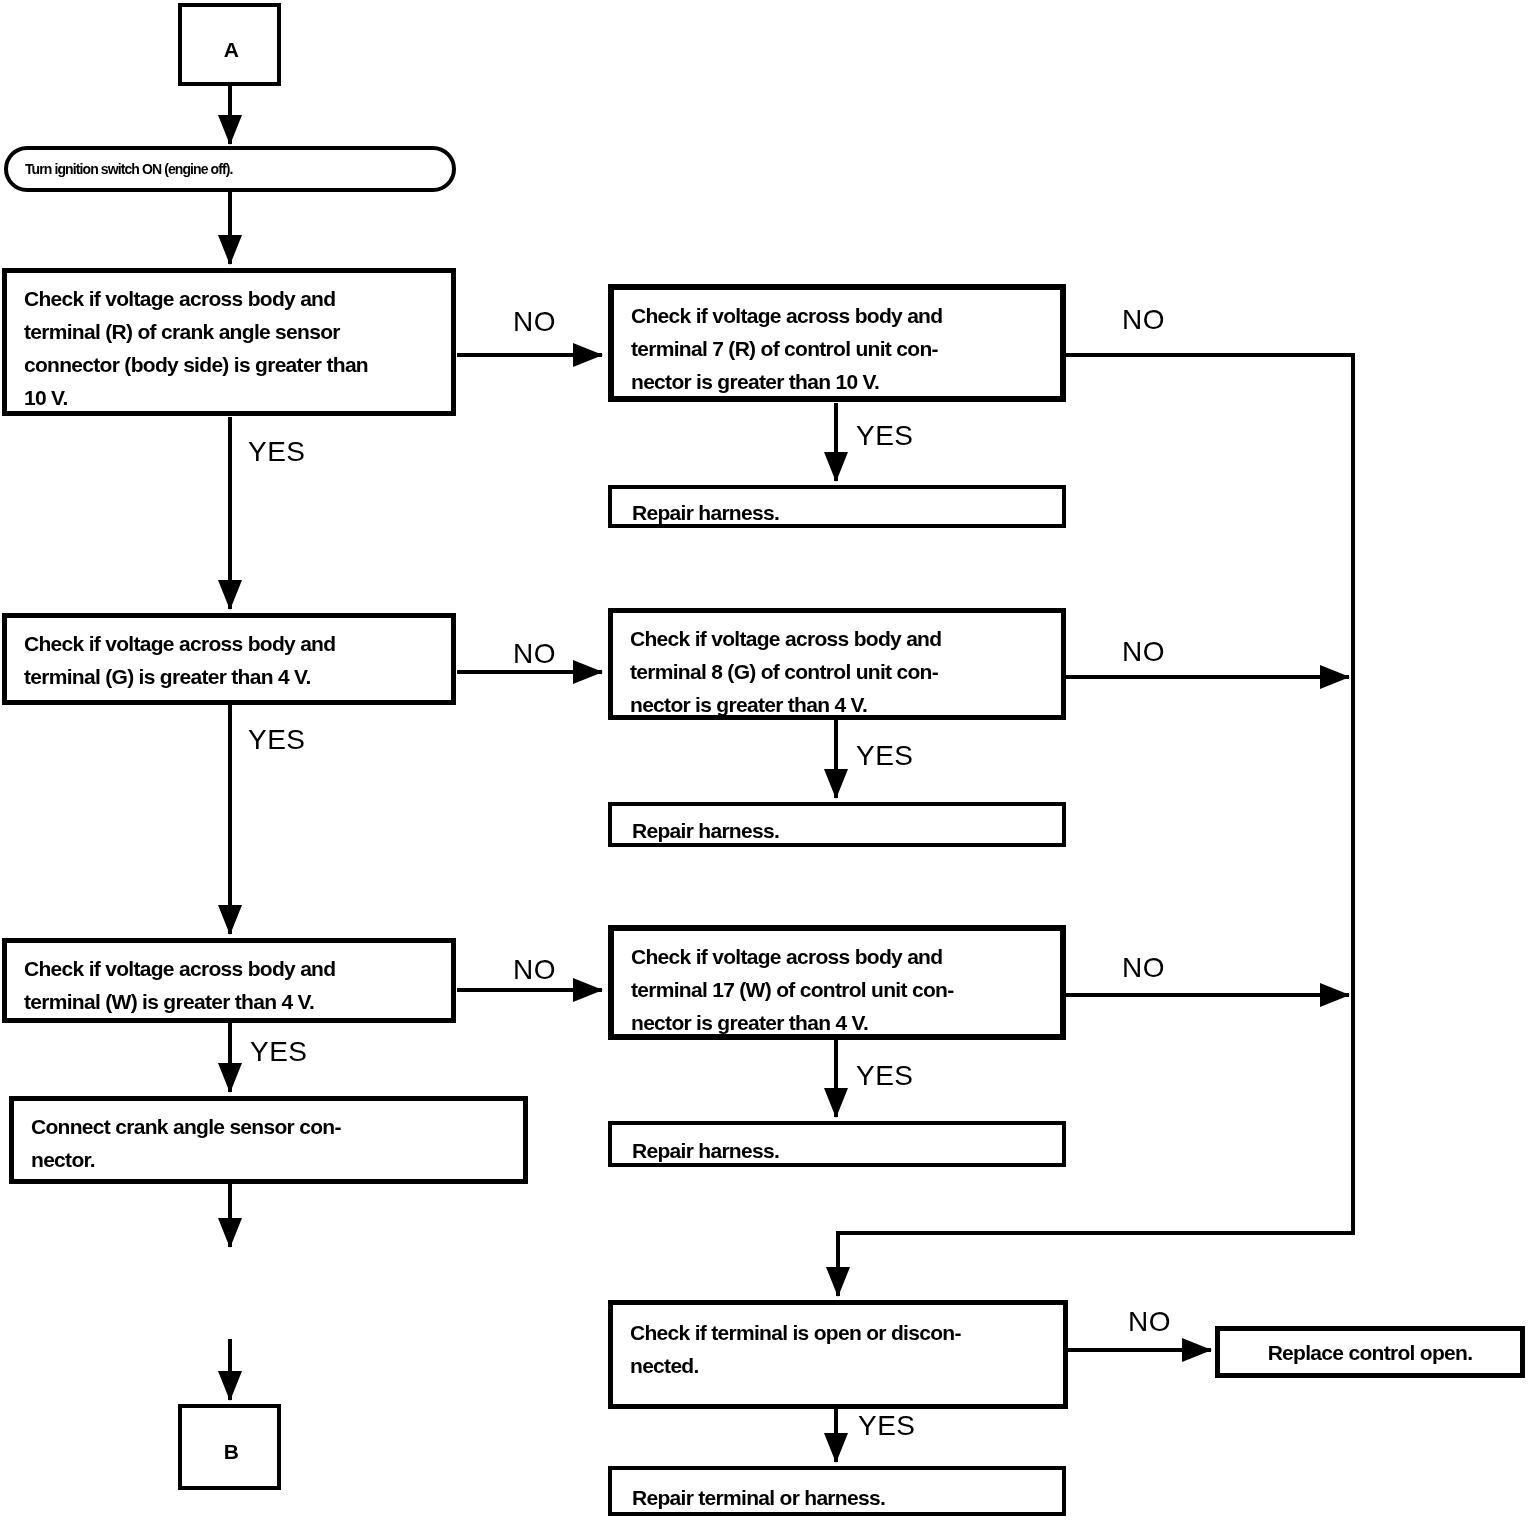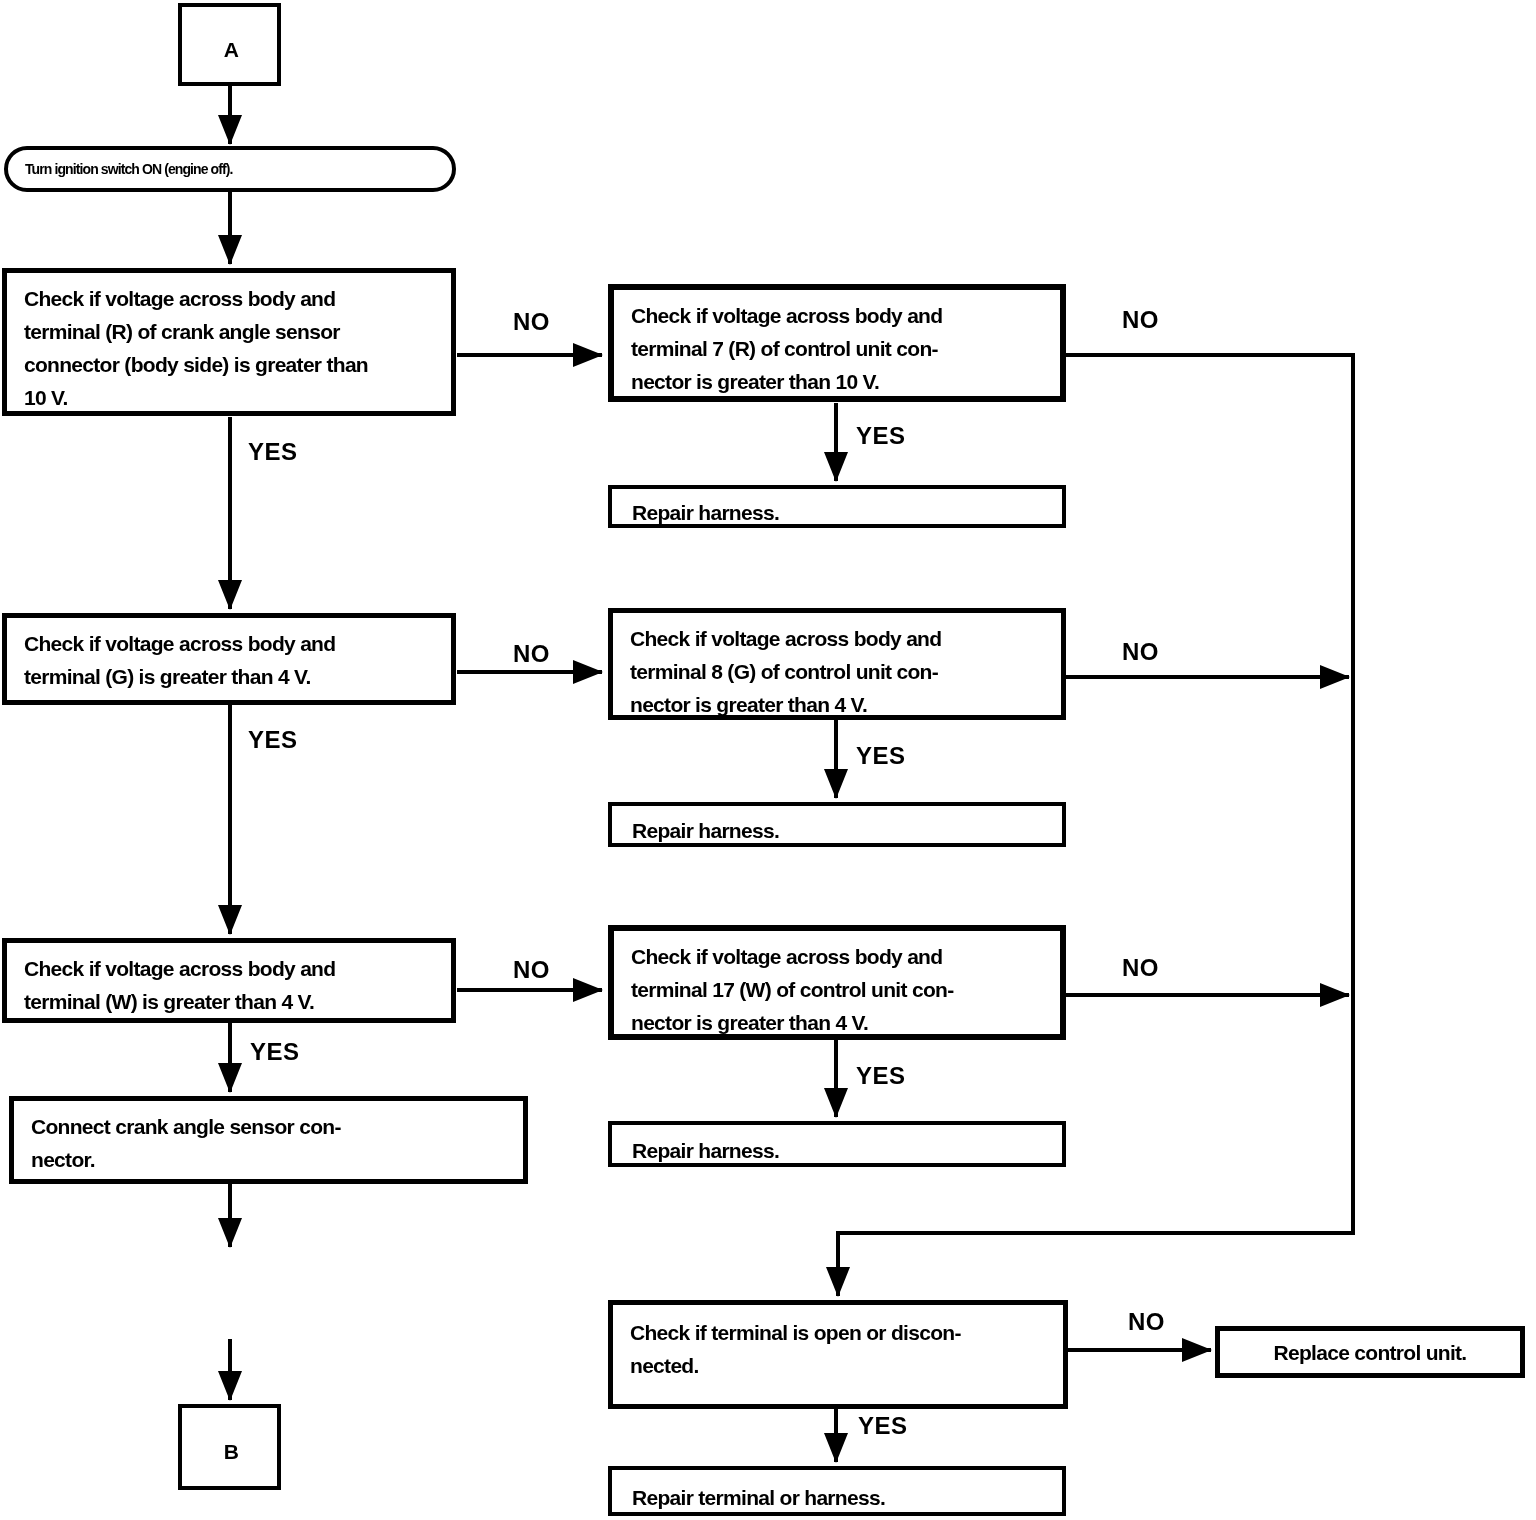--- a/index.html
+++ b/index.html
@@ -67,22 +67,22 @@
   .connector-node {
     border-width: 4px;
     display: flex;
     align-items: center;
     justify-content: center;
     font-size: 37px;
     letter-spacing: 0;
   }
   .edge-label {
     position: absolute;
-    font-weight: bold;
-    font-size: 24px;
+    font-weight: normal;
+    font-size: 28px;
     letter-spacing: 0.5px;
     z-index: 2;
     line-height: 24px;
   }
 </style>
 </head>
 <body>
 
 <div id="canvas">
 
@@ -180,21 +180,21 @@
   <div class="box" style="left:608px; top:1300px; width:460px; height:109px;">
     <div class="txt" style="padding-top:11px;">Check if terminal is open or discon-
 nected.</div>
   </div>
 
   <div class="box thin single" style="left:608px; top:1466px; width:458px; height:50px;">
     <div class="txt">Repair terminal or harness.</div>
   </div>
 
   <div class="box centered" style="left:1215px; top:1326px; width:310px; height:52px;">
-    <div class="txt">Replace control unit.</div>
+    <div class="txt">Replace control open.</div>
   </div>
 
   <div class="edge-label" style="left:248px; top:440px;">YES</div>
   <div class="edge-label" style="left:248px; top:728px;">YES</div>
   <div class="edge-label" style="left:250px; top:1040px;">YES</div>
   <div class="edge-label" style="left:856px; top:424px;">YES</div>
   <div class="edge-label" style="left:856px; top:744px;">YES</div>
   <div class="edge-label" style="left:856px; top:1064px;">YES</div>
   <div class="edge-label" style="left:858px; top:1414px;">YES</div>
 

